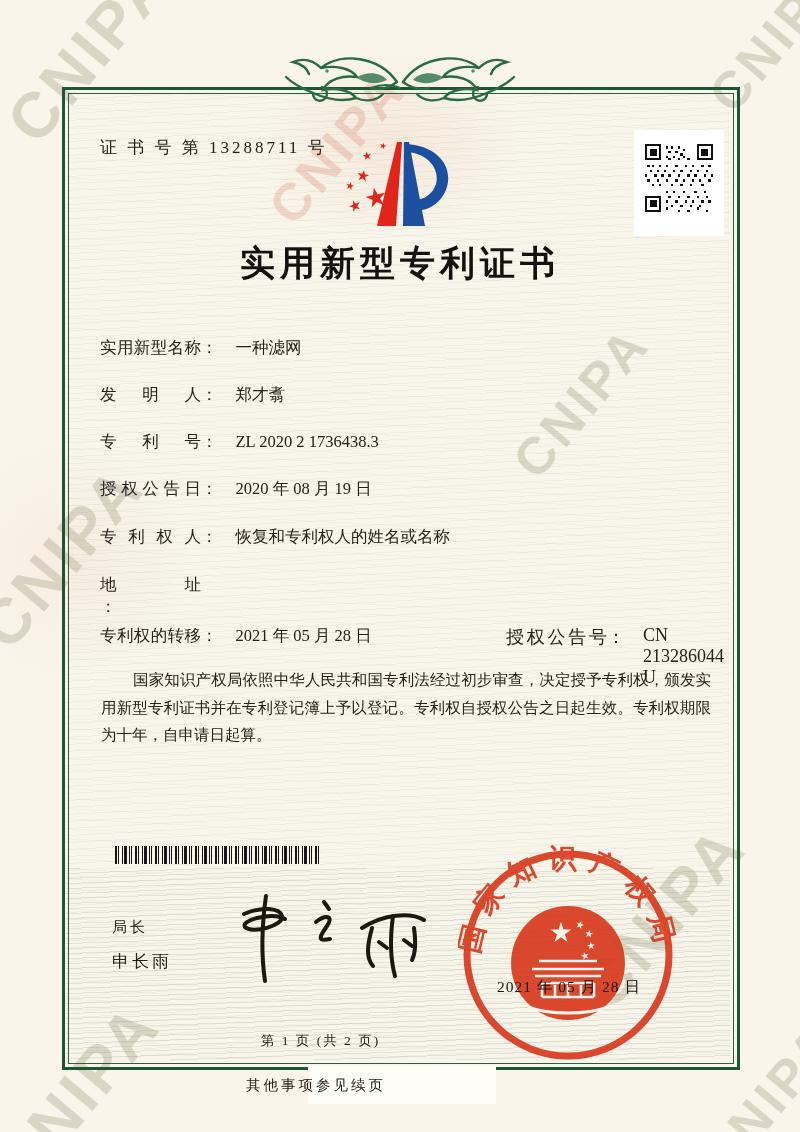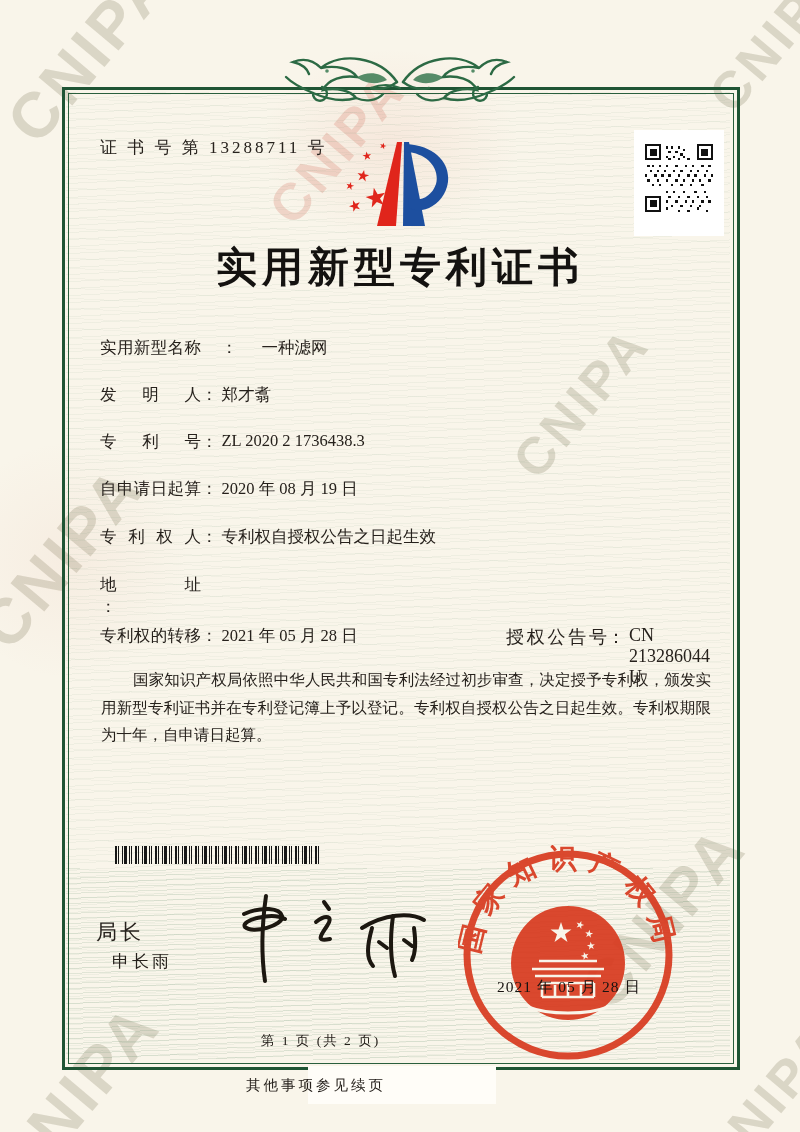--- a/index.html
+++ b/index.html
@@ -31,43 +31,43 @@
   .ornament{position:absolute;left:283px;top:44px;width:234px;height:70px;z-index:3;}
 
   .cert-no{position:absolute;left:100px;top:136px;font-size:17px;letter-spacing:3px;z-index:4;}
 
   .logo{position:absolute;left:346px;top:134px;width:108px;height:100px;z-index:4;}
 
   .qr-patch{position:absolute;left:634px;top:130px;width:90px;height:106px;background:#fff;z-index:3;}
   .qr{position:absolute;left:645px;top:144px;width:68px;height:68px;z-index:4;}
 
   .title{position:absolute;left:0;top:240px;width:800px;text-align:center;
-         font-size:41px;font-weight:bold;letter-spacing:5px;color:#141210;z-index:4;}
+         font-size:35px;font-weight:bold;letter-spacing:5px;color:#141210;z-index:4;}
 
   .frow{position:absolute;left:100px;font-size:16.5px;z-index:4;display:flex;}
   .flabel{display:inline-block;width:101px;text-align:justify;text-align-last:justify;flex:none;}
   .fcolon{flex:none;}
-  .fvalue{margin-left:4px;}
+  .fvalue{margin-left:18px;}
   .fvalue.wrap{width:520px;line-height:25px;}
   .grant2{position:absolute;left:406px;top:0;display:flex;font-size:18px;}
 
   .paras{position:absolute;left:93px;top:658px;width:626px;font-size:15.5px;
          line-height:27.5px;text-align:justify;z-index:4;}
   .paras p{margin:8px;text-indent:32px;}
 
   .barcode{position:absolute;left:115px;top:846px;width:204px;height:18px;z-index:4;
      background:repeating-linear-gradient(90deg,
        #161616 0 2px, rgba(0,0,0,0) 2px 3px,
        #161616 3px 4px, rgba(0,0,0,0) 4px 7px,
        #161616 7px 8px, rgba(0,0,0,0) 8px 9px,
        #161616 9px 12px, rgba(0,0,0,0) 12px 14px,
        #161616 14px 15px, rgba(0,0,0,0) 15px 16px,
        #161616 16px 17px, rgba(0,0,0,0) 17px 20px);}
 
-  .sig-title{position:absolute;left:96px;top:918px;font-size:21px;letter-spacing:3px;z-index:4;}
+  .sig-title{position:absolute;left:112px;top:918px;font-size:15px;letter-spacing:3px;z-index:4;}
   .sig-name{position:absolute;left:112px;top:950px;font-size:17px;letter-spacing:3px;z-index:4;}
   .sig-hand{position:absolute;left:228px;top:886px;width:210px;height:100px;z-index:4;}
 
   .seal{position:absolute;left:458px;top:845px;width:220px;height:220px;z-index:5;opacity:.93;}
   .seal-date{position:absolute;left:497px;top:977px;font-size:15.5px;letter-spacing:1px;
              color:#171310;z-index:6;}
 
   .page-info{position:absolute;left:0;top:1032px;width:641px;text-align:center;
              font-size:13.5px;letter-spacing:2px;z-index:4;}
 
@@ -166,44 +166,44 @@
          M9 20h1v1H9z M12 20h1v1h-1z M16 20h1v1h-1z M21 20h1v1h-1z M25 20h1v1h-1z
          M10 22h1v1h-1z M14 22h1v1h-1z M18 22h1v1h-1z M22 22h1v1h-1z M26 22h1v1h-1z
          M9 24h1v1H9z M13 24h1v1h-1z M17 24h1v1h-1z M20 24h1v1h-1z M24 24h1v1h-1z M27 24h1v1h-1z
          M11 26h1v1h-1z M15 26h1v1h-1z M19 26h1v1h-1z M23 26h1v1h-1z
          M9 27h1v1H9z M22 27h1v1h-1z M14 28h1v1h-1z M18 28h1v1h-1z M26 28h1v1h-1z"></path>
     </g>
   </svg>
 
   <div class="title">实用新型专利证书</div>
 
-  <div class="frow" style="top:337px;gap:20px;">
+  <div class="frow" style="top:337px;">
     <span class="flabel">实用新型名称</span>
       <span class="fcolon">：</span>
     <span class="fvalue">一种滤网</span>
   </div>
   <div class="frow" style="top:384px;">
     <span class="flabel">发明人</span>
       <span class="fcolon">：</span>
     <span class="fvalue">郑才翥</span>
   </div>
-  <div class="frow" style="top:431px;">
+  <div class="frow" style="top:431px;align-items:center;">
     <span class="flabel">专利号</span>
       <span class="fcolon">：</span>
     <span class="fvalue">ZL 2020 2 1736438.3</span>
   </div>
   <div class="frow" style="top:478px;">
-    <span class="flabel">自申请日起算</span>
+    <span class="flabel">授权公告日</span>
       <span class="fcolon">：</span>
     <span class="fvalue">2020 年 08 月 19 日</span>
   </div>
   <div class="frow" style="top:526px;">
     <span class="flabel">专利权人</span>
       <span class="fcolon">：</span>
-    <span class="fvalue">专利权自授权公告之日起生效</span>
+    <span class="fvalue">恢复和专利权人的姓名或名称</span>
   </div>
   <div class="frow" style="top:574px;flex-direction:column;">
     <span class="flabel">地址</span>
       <span class="fcolon">：</span>
   </div>
   <div class="frow" style="top:625px;width:616px;">
     <span class="flabel">专利权的转移</span>
       <span class="fcolon">：</span>
     <span class="fvalue">2021 年 05 月 28 日</span>
     <span class="grant2">

